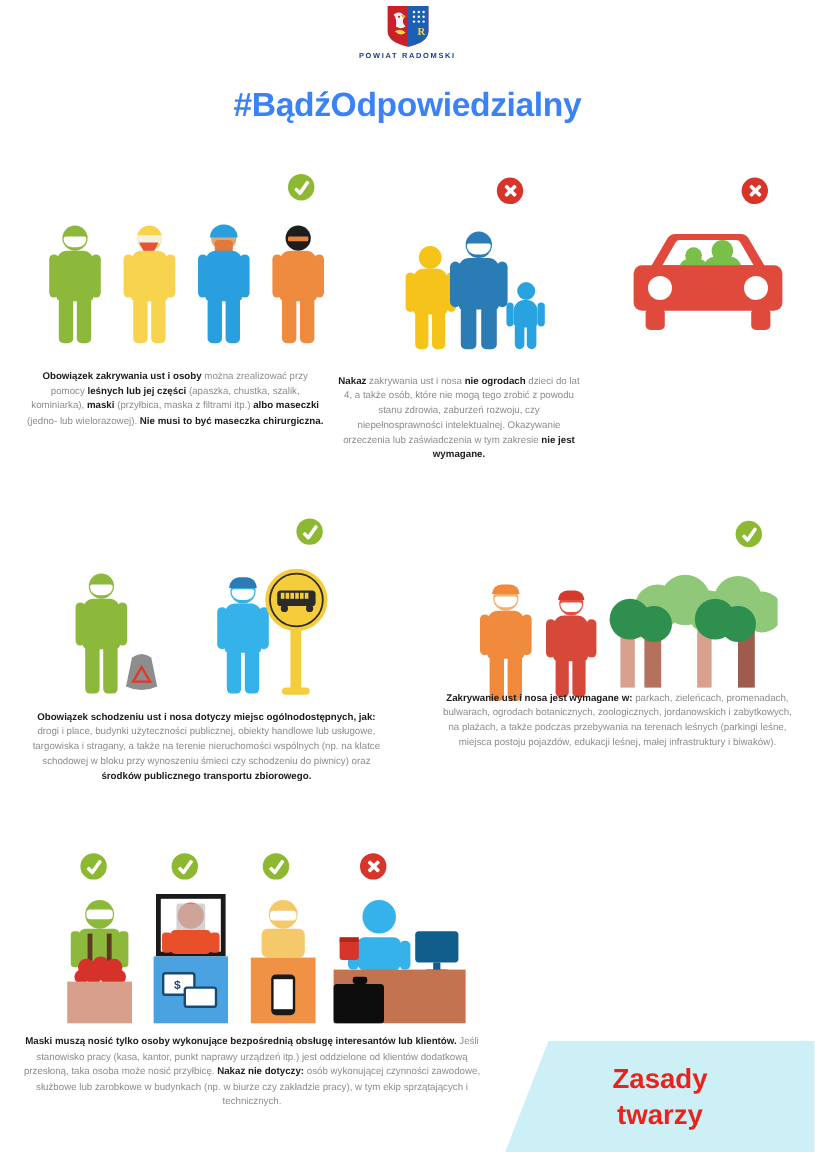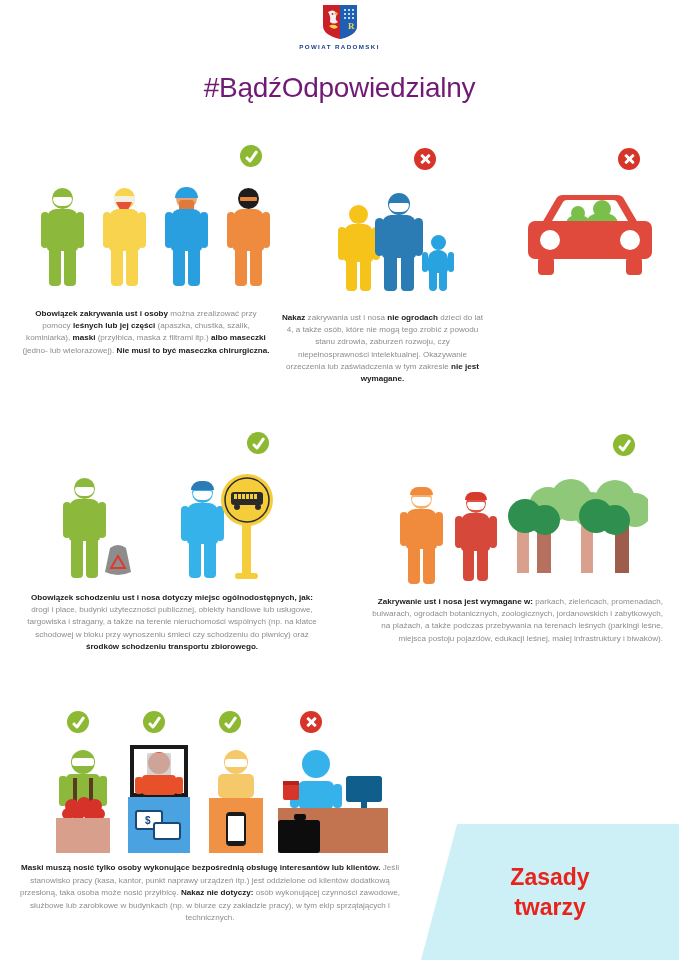--- a/index.html
+++ b/index.html
@@ -14,21 +14,21 @@
   
   .header { width:100%; padding-top:4px; text-align:center; }
   .crest-wrap { display:flex; flex-direction:column; align-items:center; }
   .crest { width:38px; height:36px; position:relative; }
   .crest-name {
     font-size:6.2px; letter-spacing:1.4px; font-weight:700;
     color:#1a3e8c; margin-top:3px;
   }
   .title {
     margin-top:22px;
-    font-size:28px; font-weight:400; color:#701a75;
+    font-size:28px; font-weight:700; color:#3b82f6;
     letter-spacing:-0.3px;
   }
 
   
   .badge { width:22px; height:22px; border-radius:50%; position:relative; display:inline-block; }
   .badge.ok { background:#8cb832; }
   .badge.no { background:#d8352a; }
   .badge.ok::before, .badge.ok::after { content:""; position:absolute; background:#fff; border-radius:1px; }
   .badge.ok::before { width:3px; height:7px;  left:7px;  top:11px; transform:rotate(-45deg); }
   .badge.ok::after  { width:3px; height:12px; left:12px; top:5px;  transform:rotate(35deg); }
@@ -48,21 +48,21 @@
   .mask { position:absolute; background:#ffffff; border-radius:3px; }
   .col-text {
     position:absolute;
     font-size:8.1px; line-height:12.2px; color:#8d8d8d;
     text-align:center;
   }
   .col-text b { color:#1b1b1b; font-weight:700; }
 
   
   .banner {
-    position:absolute; right:0; bottom:0; width:258px; height:136px;
+    position:absolute; right:0; bottom:0; width:258px; height:93px;
     background:#cdf0f7;
     clip-path: polygon(14% 0, 100% 0, 100% 100%, 0 100%);
     display:flex; flex-direction:column; align-items:center; justify-content:center;
   }
   .banner span {
     display:block; color:#e8231b; font-weight:700; font-size:23px;
     line-height:30px; text-align:center;
   }
 </style>
 </head>
@@ -294,23 +294,23 @@
       <g fill="#2f8f4e">
         <circle cx="22" cy="38" r="17"></circle>
           <circle cx="42" cy="42" r="15"></circle>
         <circle cx="93" cy="38" r="17"></circle>
           <circle cx="112" cy="42" r="15"></circle>
       </g>
     </svg>
   </div>
 
   <div class="col-text" style="left:22px;top:592px;width:300px;">
-    <b>Obowiązek schodzeniu ust i nosa dotyczy miejsc ogólnodostępnych, jak:</b> drogi i place, budynki użyteczności publicznej, obiekty handlowe lub usługowe, targowiska i stragany, a także na terenie nieruchomości wspólnych (np. na klatce schodowej w bloku przy wynoszeniu śmieci czy schodzeniu do piwnicy) oraz <b>środków schodzeniu transportu zbiorowego.</b>
-  </div>
-  <div class="col-text" style="left:366px;top:596px;width:297px;text-align:right;">
+    <b>Obowiązek schodzeniu ust i nosa dotyczy miejsc ogólnodostępnych, jak:</b> drogi i place, budynki użyteczności publicznej, obiekty handlowe lub usługowe, targowiska i stragany, a także na terenie nieruchomości wspólnych (np. na klatce schodowej w bloku przy wynoszeniu śmieci czy schodzeniu do piwnicy) oraz <b>środków publicznego transportu zbiorowego.</b>
+  </div>
+  <div class="col-text" style="left:366px;top:576px;width:297px;">
     <b>Zakrywanie ust i nosa jest wymagane w:</b> parkach, zieleńcach, promenadach, bulwarach, ogrodach  botanicznych, zoologicznych, jordanowskich i zabytkowych, na plażach, a także podczas przebywania na terenach leśnych (parkingi leśne, miejsca postoju pojazdów, edukacji leśnej, małej infrastruktury i biwaków).
   </div>
 
   <div style="position:absolute;left:67px;top:711px;">
     <span class="badge ok"></span>
   </div>
   <div style="position:absolute;left:143px;top:711px;">
     <span class="badge ok"></span>
   </div>
   <div style="position:absolute;left:219px;top:711px;">

